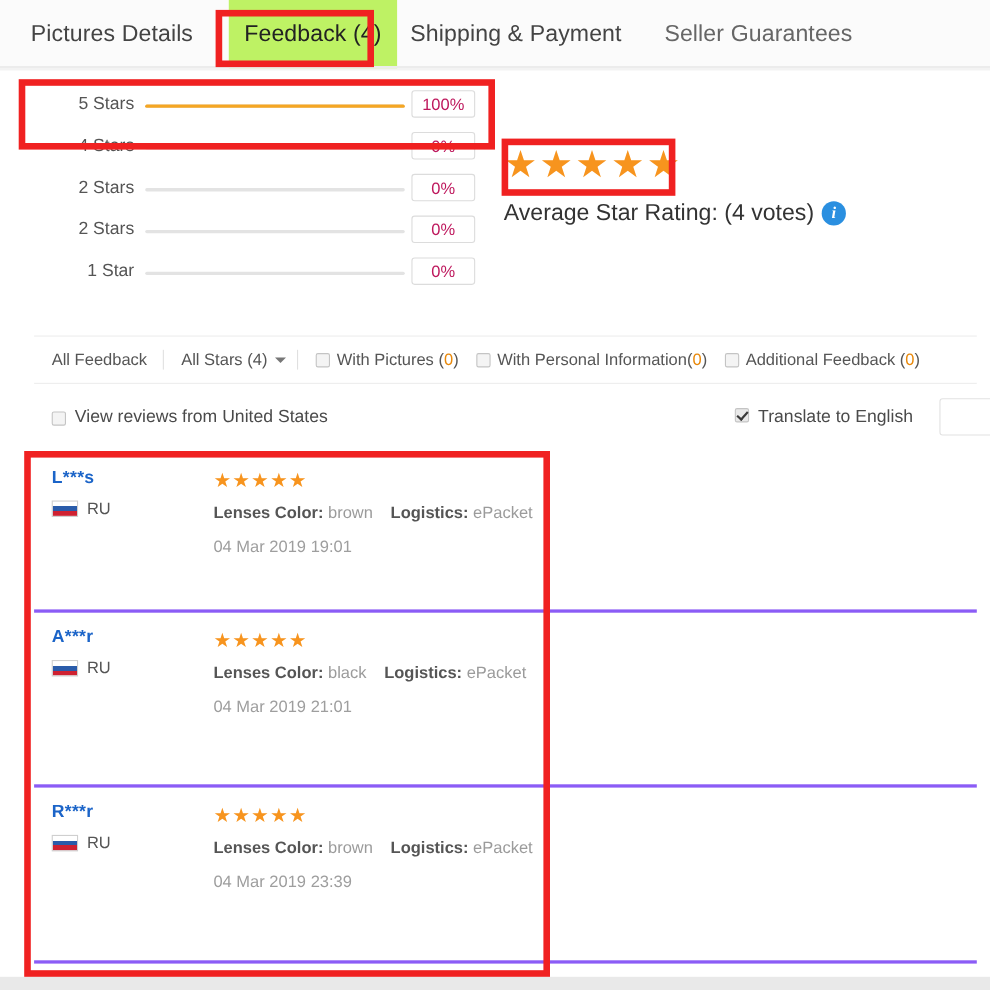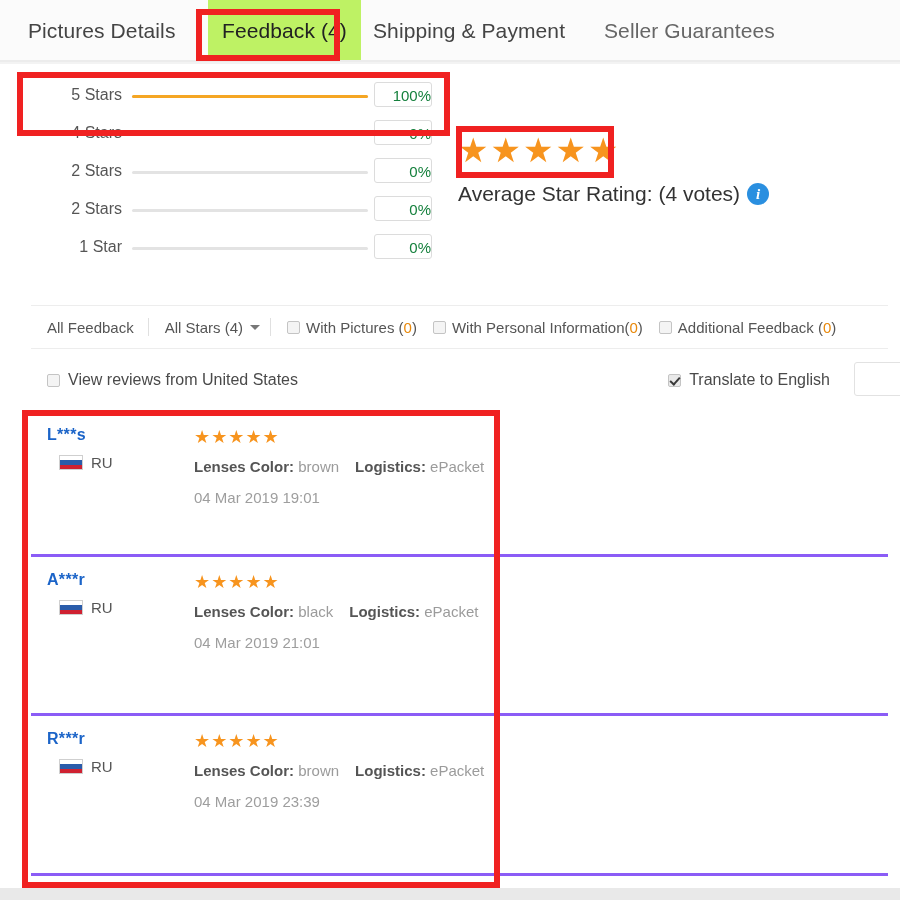--- a/index.html
+++ b/index.html
@@ -95,23 +95,23 @@
     background: #f5a623;
     border-radius: 2px;
   }
   .bar-pct {
     position: absolute;
     left: 374px;
     top: 4px;
     width: 58px;
     height: 25px;
     line-height: 25px;
-    text-align: right;
-    font-size: 15px;
-    color: #15803d;
+    text-align: center;
+    font-size: 15px;
+    color: #be185d;
     background: #ffffff;
     border: 1px solid #dcdcdc;
     border-radius: 3px;
     box-sizing: border-box;
   }
 
   
   .avg-block {
     position: absolute;
     left: 458px;
@@ -245,21 +245,21 @@
     gap: 8px;
     font-size: 16px;
     color: #4a4a4a;
     cursor: pointer;
   }
   .opt-right {
     position: absolute;
     right: 58px;
     top: 11px;
     display: flex;
-    align-items: center;
+    align-items: flex-start;
     gap: 8px;
     font-size: 16px;
     color: #4a4a4a;
     cursor: pointer;
   }
   .sort-box {
     position: absolute;
     right: -18px;
     top: 2px;
     width: 52px;
@@ -301,21 +301,20 @@
     cursor: pointer;
     letter-spacing: 0.3px;
   }
   .rv-country {
     margin-top: 10px;
     display: flex;
     align-items: center;
     gap: 8px;
     font-size: 15px;
     color: #555555;
-    margin-left: 12px;
   }
   .flag {
     display: inline-block;
     width: 24px;
     height: 15px;
     border: 1px solid #cfcfcf;
     box-sizing: border-box;
     background: linear-gradient(
       to bottom,
       #ffffff 0%, #ffffff 33%,

